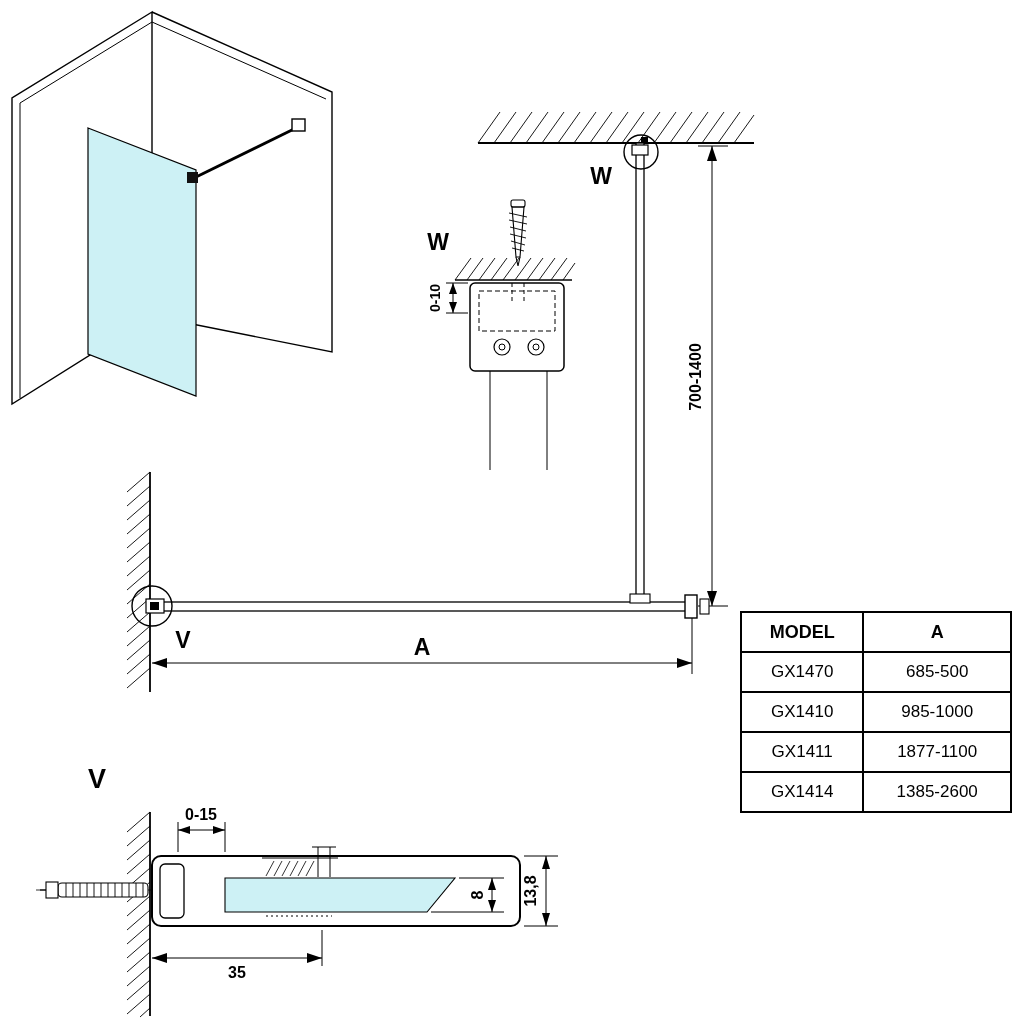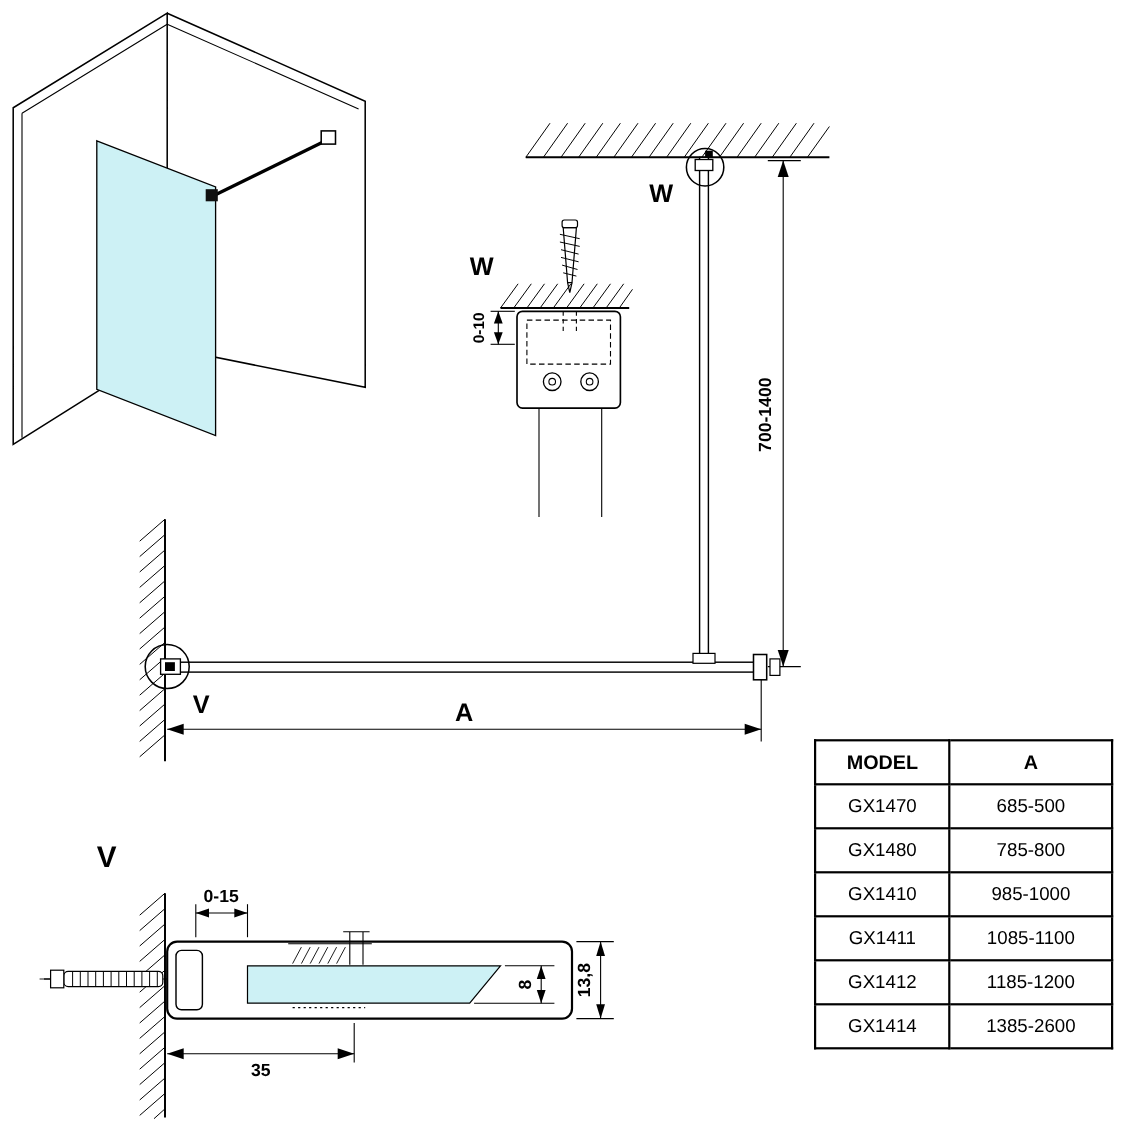--- a/index.html
+++ b/index.html
@@ -4,21 +4,21 @@
 <style>
   html,body{margin:0;padding:0;background:#ffffff;}
   .page{position:relative;width:1024px;height:1024px;background:#ffffff;
         font-family:"Liberation Sans",sans-serif;overflow:hidden;}
   .page svg{position:absolute;top:0;left:0;}
   svg text{font-family:"Liberation Sans",sans-serif;fill:#000;stroke:none;}
   .big-label{font-size:23px;font-weight:bold;}
   .big-label-lg{font-size:27px;font-weight:bold;}
   .dim-label{font-size:16px;font-weight:bold;}
   .dim-label-sm{font-size:14px;font-weight:bold;}
-  .spec-table{position:absolute;left:740px;top:672px;width:272px;}
+  .spec-table{position:absolute;left:740px;top:611px;width:272px;}
   .spec-table table{border-collapse:collapse;width:100%;font-size:17px;color:#000;background:#fff;}
   .spec-table th,.spec-table td{border:2px solid #000;height:38px;text-align:center;padding:0 6px;}
   .spec-table th{font-weight:bold;font-size:18px;}
 </style>
 </head>
 <body>
 
 <div class="page">
 
 <svg width="1024" height="1024" viewBox="0 0 1024 1024">
@@ -158,34 +158,26 @@
           <th>MODEL</th>
           <th>A</th>
         </tr>
       </thead>
       <tbody>
         <tr>
           <td>GX1470</td>
           <td>685-500</td>
         </tr>
         <tr>
-          <td>GX1480</td>
-          <td>785-800</td>
-        </tr>
-        <tr>
           <td>GX1410</td>
           <td>985-1000</td>
         </tr>
         <tr>
           <td>GX1411</td>
-          <td>1085-1100</td>
-        </tr>
-        <tr>
-          <td>GX1412</td>
-          <td>1185-1200</td>
+          <td>1877-1100</td>
         </tr>
         <tr>
           <td>GX1414</td>
           <td>1385-2600</td>
         </tr>
       </tbody>
     </table>
   </div>
 
 </div>

